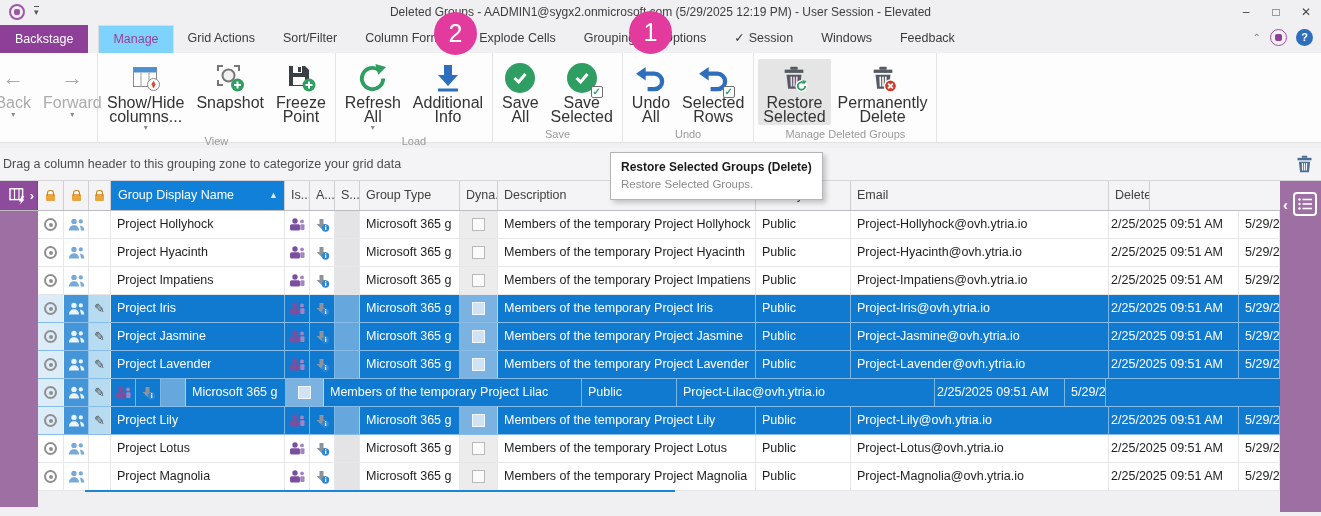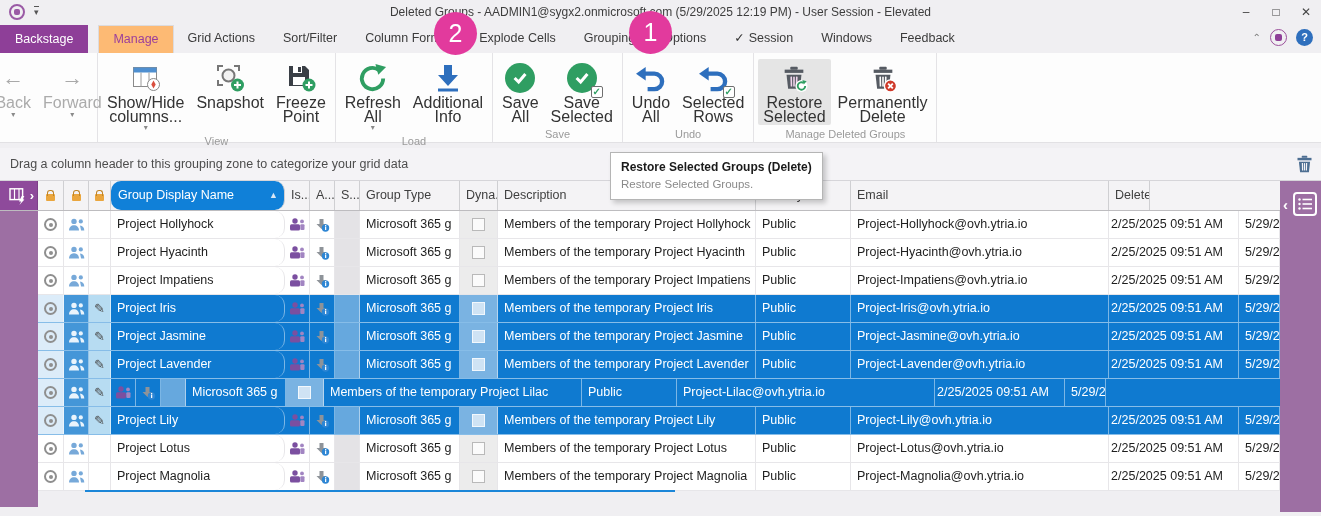--- a/index.html
+++ b/index.html
@@ -13,21 +13,21 @@
   .appicon::after{content:""; position:absolute; left:3px; top:3px; width:6px; height:6px; background:#9a5aa5; border-radius:2px;}
   .qat-caret { position:absolute; left:34px; top:6px; font-size:9px; color:#555; border-top:1px solid #555; line-height:11px; padding-top:0px;}
   .wtitle { position:absolute; left:0; right:0; top:0; height:25px; line-height:25px; text-align:center; font-size:12px; color:#3d3d3d; }
   .winctl { position:absolute; right:0; top:0; height:25px; display:flex; }
   .winctl span { width:30px; height:25px; line-height:24px; text-align:center; font-size:12px; color:#444; }
 
   
   .tabrow { position:absolute; top:25px; left:0; right:0; height:28px; display:flex; align-items:center; }
   .backstage { background:#8e3f98; color:#fff; font-size:12.5px; line-height:28px; padding:0 15px; margin-right:10px; }
   .tab { font-size:12.5px; line-height:27px; padding:0 14px; color:#3b3b3b; white-space:nowrap; }
-  .tab.on { background:#fdba74; color:#9b3f9b; border:1px solid #dcdbde; border-bottom:none; }
+  .tab.on { background:#7dd3fc; color:#9b3f9b; border:1px solid #dcdbde; border-bottom:none; }
   .tab .tcheck { margin-right:4px; color:#2f2f2f; }
   .tabicons { position:absolute; right:8px; top:29px; display:flex; align-items:center; gap:9px; }
   .chev-up { color:#777; font-size:10px; line-height:10px; }
   .acct { width:17px; height:17px; border:1.5px solid #9b4f9b; border-radius:50%; position:relative; }
   .acct::after { content:""; position:absolute; left:3.5px; top:3.5px; width:7px; height:7px; background:#8e3f98; border-radius:2px; }
   .help { width:17px; height:17px; background:#2e6fbd; border-radius:50%; color:#fff; font-size:11px; font-weight:bold; text-align:center; line-height:17px; }
 
   
   .ribbon { position:absolute; top:53px; left:0; right:0; height:90px; background:#fdfdfd; border-bottom:1px solid #e2e1e4; display:flex; }
   .rgroup { display:flex; flex-direction:column; border-right:1px solid #e4e3e6; padding:0 4px; }
@@ -48,31 +48,31 @@
   .callout.two { left:434px; top:12px; }
   .callout.one { left:629px; top:11px; }
 
   
   .tooltip { position:absolute; left:610px; top:152px; width:213px; background:#fff; border:1px solid #b5b5b5; box-shadow:3px 3px 5px rgba(0,0,0,.2); z-index:55; }
   .tooltip .tt-title { font-size:12px; font-weight:bold; color:#1a1a1a; padding:7px 10px 3px; }
   .tooltip .tt-body { font-size:11.5px; color:#8a8a8a; padding:1px 10px 9px; }
 
   
   .zone { position:absolute; top:148px; left:0; right:0; height:33px; background:#f4f3f6; border-bottom:1px solid #d6d5d9; }
-  .zone .ztext { font-size:12.5px; color:#4d4d4d; line-height:32px; padding-left:10px; }
+  .zone .ztext { font-size:12.5px; color:#4d4d4d; line-height:32px; padding-left:3px; }
   .zone .ztrash { position:absolute; right:6px; top:6px; }
 
   
   .ghead { position:absolute; top:181px; left:0; width:1280px; height:30px; display:flex; background:#f4f3f5; border-bottom:1px solid #bdbcbf; }
   .hcell { border-right:1px solid #cfcfd2; font-size:12.5px; color:#3f3f3f; line-height:29px; padding-left:6px; white-space:nowrap; overflow:hidden; background:#f4f3f5; display:flex; align-items:center; }
   .hcell.blue { background:#1080d8; color:#fff; padding-left:7px; }
   .hcell.blue .sort { margin-left:auto; margin-right:6px; font-size:9px; color:#d8e6f5; }
   .hbtn { background:#8e4a9b; display:flex; align-items:center; justify-content:center; gap:1px; border-right:1px solid #7d3f88; }
   .c-strip{width:38px;} .c-ind{width:26px;} .c-ppl{width:25px;} .c-pen{width:22px;}
-  .c-name{width:174px;border-radius:10px;} .c-is{width:25px;} .c-a{width:25px;} .c-s{width:25px;}
+  .c-name{width:174px;} .c-is{width:25px;} .c-a{width:25px;} .c-s{width:25px;}
   .c-type{width:100px;} .c-dyna{width:38px;} .c-desc{width:258px;} .c-priv{width:95px;}
   .c-email{width:258px;} .c-created{width:130px;} .c-del{width:41px;}
   .lockwrap{display:flex;align-items:center;justify-content:center;padding-left:0;}
   .lock { width:9px; height:7px; background:#eaa63e; border-radius:1px; position:relative; margin-top:4px; }
   .lock::before { content:""; position:absolute; left:1px; top:-4.5px; width:5px; height:5px; border:1.5px solid #c08527; border-bottom:none; border-radius:3px 3px 0 0; }
 
   .rows { position:absolute; top:211px; left:38px; width:1242px; }
   .row { display:flex; height:28px; background:#fff; border-bottom:1px solid #e7e6e9; }
   .cell { border-right:1px solid #e7e6e9; font-size:12.5px; color:#1e1e1e; line-height:27px; padding-left:6px; white-space:nowrap; overflow:hidden; }
   .cell.center { display:flex; align-items:center; justify-content:center; padding-left:0; }

